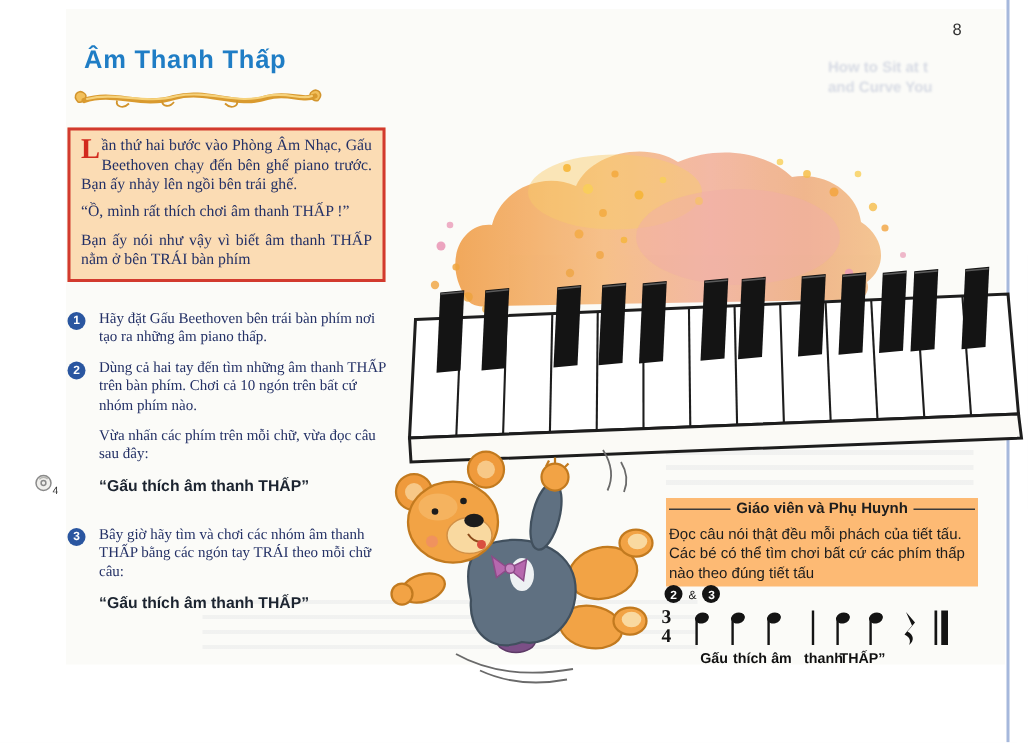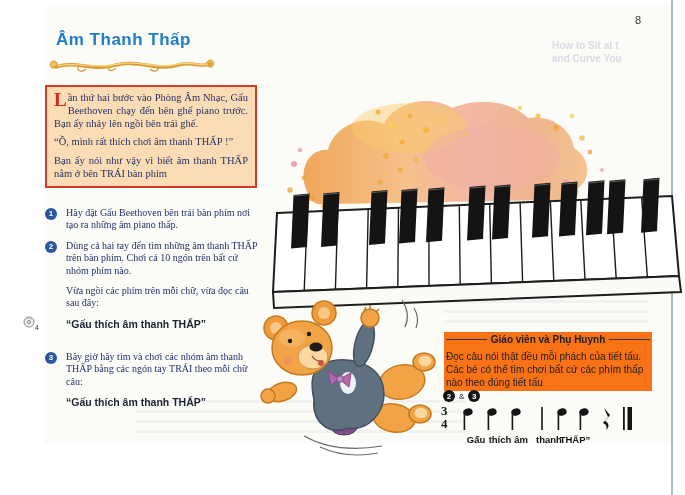--- a/index.html
+++ b/index.html
@@ -35,21 +35,21 @@
   .followup{margin:4px 0 0 21px;}
   .quote{margin:8px 0 0 21px;text-align:left;font-family:"Liberation Sans",sans-serif;
         font-weight:700;font-size:10.5px;color:#1c2430;}
   .gap-before-step3{height:20px;}
 
   .cd-icon{position:absolute;left:23px;top:316px;}
 
   .piano{position:absolute;left:260px;top:86px;}
   .bear{position:absolute;left:252px;top:286px;}
 
-  .teacher-box{position:absolute;left:444px;top:332px;width:204px;background:#f97316;
+  .teacher-box{position:absolute;left:444px;top:332px;width:204px;background:#fdba74;
         font-family:"Liberation Sans",sans-serif;color:#1d1d1d;padding:2px 2px;}
   .teacher-head{display:flex;align-items:center;gap:4px;font-size:10px;font-weight:700;}
   .teacher-head .rule{flex:1;height:1px;background:#3a3a3a;}
   .teacher-body{margin-top:5px;font-size:10px;line-height:1.3;}
 
   .badge-row{position:absolute;left:443px;top:390px;display:flex;align-items:center;gap:4px;
         font-family:"Liberation Sans",sans-serif;}
   .badge-dark{width:12px;height:12px;border-radius:50%;background:#141414;color:#fff;
         font-size:8px;font-weight:700;display:flex;align-items:center;justify-content:center;}
   .badge-sep{font-size:8px;color:#111;}
@@ -99,21 +99,21 @@
 
   <div class="steps">
     <div class="step">
       <div class="badge">1</div>
       <div class="step-text">Hãy đặt Gấu Beethoven bên trái bàn phím nơi tạo ra những âm piano thấp.</div>
     </div>
     <div class="step">
       <div class="badge">2</div>
       <div class="step-text">Dùng cả hai tay đến tìm những âm thanh THẤP trên bàn phím. Chơi cả 10 ngón trên bất cứ nhóm phím nào.</div>
     </div>
-    <div class="followup">Vừa ngồi các phím trên mỗi chữ, vừa đọc câu sau đây:</div>
+    <div class="followup">Vừa nhấn các phím trên mỗi chữ, vừa đọc câu sau đây:</div>
     <div class="quote">“Gấu thích âm thanh THẤP”</div>
     <div class="gap-before-step3"></div>
     <div class="step">
       <div class="badge">3</div>
       <div class="step-text">Bây giờ hãy tìm và chơi các nhóm âm thanh THẤP bằng các ngón tay TRÁI theo mỗi chữ câu:</div>
     </div>
     <div class="quote">“Gấu thích âm thanh THẤP”</div>
   </div>
 
   <svg class="cd-icon" width="18" height="15" viewBox="0 0 18 15">

